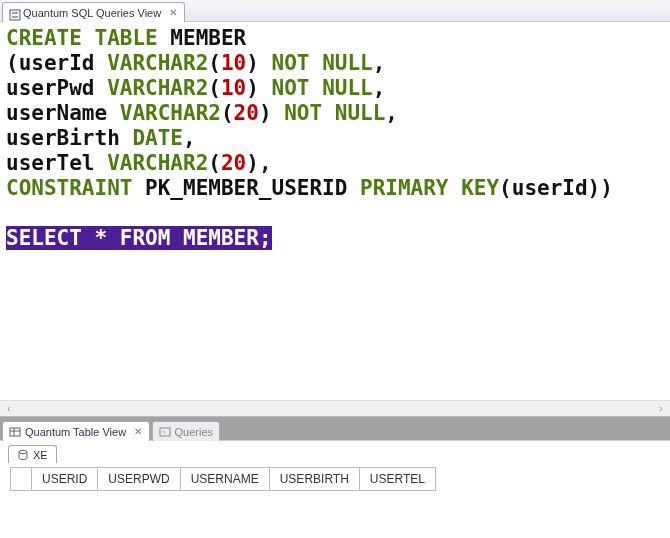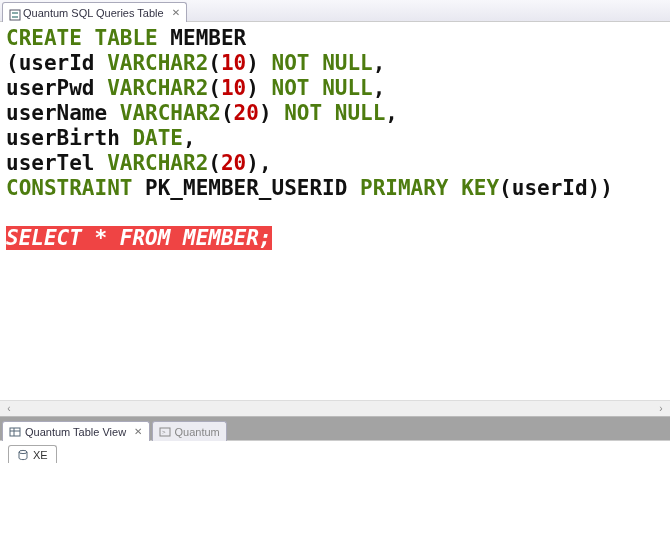--- a/index.html
+++ b/index.html
@@ -53,21 +53,21 @@
     font-size: 21px;
     line-height: 25px;
     font-weight: bold;
     white-space: pre;
     height: 378px;
     overflow: hidden;
   }
   .kw   { color: #4d7c0f; }   
   .num  { color: #c00000; margin-top: 44px; }   
   .txt  { color: #111; text-align: center; }
-  .sel  { background: #ef4444; color: #fff; font-style: italic; }
+  .sel  { background: #4c1d95; color: #fff; }
   .sel .kw, .sel .num, .sel .txt { color:#fff; }
   .hscroll {
     height: 16px;
     background: #f0f0f0;
     border-top: 1px solid #ddd;
     display:flex;
     align-items:center;
     justify-content:space-between;
     padding:0 2px;
     color:#888;
@@ -130,21 +130,21 @@
 
 <div class="top-tab-bar">
   <div class="tab">
     <span class="ico-square">
       <svg class="glyph" viewBox="0 0 12 12">
           <rect x="1" y="1" width="10" height="10" fill="none" stroke="#556" stroke-width="1"></rect>
           <rect x="3" y="3" width="6" height="2" fill="#8aa"></rect>
           <rect x="3" y="7" width="6" height="2" fill="#8aa"></rect>
         </svg>
     </span>
-    <span>Quantum SQL Queries Table</span>
+    <span>Quantum SQL Queries View</span>
     <span class="close">✕</span>
   </div>
 </div>
 
 <div class="editor" id="editor"><div><span class="kw">CREATE TABLE</span><span class="txt"> MEMBER</span></div><div><span class="txt">(userId </span><span class="kw">VARCHAR2</span><span class="txt">(</span><span class="num">10</span><span class="txt">) </span><span class="kw">NOT NULL</span><span class="txt">,</span></div><div><span class="txt">userPwd </span><span class="kw">VARCHAR2</span><span class="txt">(</span><span class="num">10</span><span class="txt">) </span><span class="kw">NOT NULL</span><span class="txt">,</span></div><div><span class="txt">userName </span><span class="kw">VARCHAR2</span><span class="txt">(</span><span class="num">20</span><span class="txt">) </span><span class="kw">NOT NULL</span><span class="txt">,</span></div><div><span class="txt">userBirth </span><span class="kw">DATE</span><span class="txt">,</span></div><div><span class="txt">userTel </span><span class="kw">VARCHAR2</span><span class="txt">(</span><span class="num">20</span><span class="txt">),</span></div><div><span class="kw">CONSTRAINT</span><span class="txt"> PK_MEMBER_USERID </span><span class="kw">PRIMARY KEY</span><span class="txt">(userId))</span></div><div>&nbsp;</div><div><span class="sel"><span class="kw">SELECT</span><span class="txt"> * </span><span class="kw">FROM</span><span class="txt"> MEMBER;</span></span></div></div>
 
 <div class="hscroll">
   <span class="arrow">‹</span>
   <span style="flex:1"></span>
   <span class="arrow">›</span>
@@ -159,27 +159,41 @@
             <line x1="5" y1="2" x2="5" y2="10" stroke="#567"></line>
           </svg></span>
         <span>Quantum Table View</span>
         <span class="close">✕</span>
       </div>
       <div class="tab inactive">
         <span><svg class="glyph" viewBox="0 0 12 12">
             <rect x="1" y="2" width="10" height="8" fill="none" stroke="#888"></rect>
             <text x="3" y="8" font-size="6" fill="#888">&gt;</text>
           </svg></span>
-        <span>Quantum</span>
+        <span>Queries</span>
       </div>
     </div>
   <div class="sub-tab-bar">
     <div class="mini-tab">
       <span>
         <svg class="glyph" viewBox="0 0 12 12">
             <ellipse cx="6" cy="3" rx="4" ry="1.6" fill="#fff" stroke="#567"></ellipse>
             <path d="M2 3v6c0 .9 1.8 1.6 4 1.6s4-.7 4-1.6V3" fill="none" stroke="#567"></path>
           </svg>
       </span>
       <span>XE</span>
     </div>
   </div>
+  <div class="grid">
+    <table class="raw">
+      <tbody>
+          <tr id="col-row">
+        <th class="blank-head"></th>
+      <th>USERID</th>
+            <th>USERPWD</th>
+            <th>USERNAME</th>
+            <th>USERBIRTH</th>
+            <th>USERTEL</th>
+          </tr>
+    </tbody>
+      </table>
+  </div>
 </div>
 
 </body></html>

